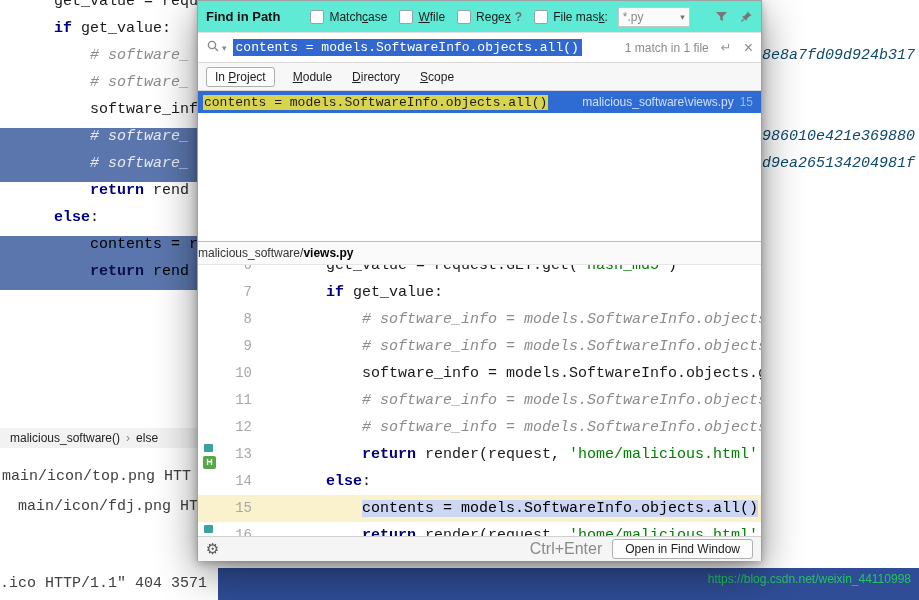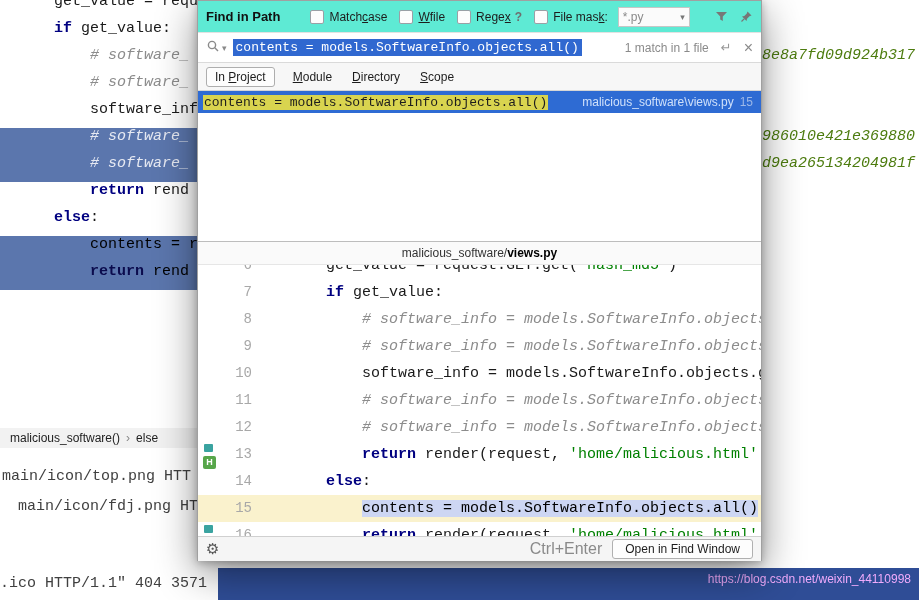--- a/index.html
+++ b/index.html
@@ -7,31 +7,31 @@
        font-family:"Liberation Sans",sans-serif;}
   .spacer{flex:1;}
 
   
   #bg-editor{position:absolute;inset:0;z-index:1;}
   .bg-line{position:absolute;left:0;width:760px;height:27px;line-height:27px;
            font:15px "Liberation Mono",monospace;white-space:pre;padding-left:18px;
            box-sizing:border-box;overflow:hidden;}
   .bg-line.sel{background:#5b76ad;}
   .bg-frag{position:absolute;left:762px;width:157px;height:27px;line-height:27px;
-           font:italic 15px "Liberation Mono",monospace;color:#4d7c0f;overflow:hidden;white-space:pre;}
+           font:italic 15px "Liberation Mono",monospace;color:#0c4a6e;overflow:hidden;white-space:pre;}
   .console-line{position:absolute;font:15px "Liberation Mono",monospace;color:#404040;white-space:pre;}
 
   #breadcrumb{position:absolute;top:428px;left:0;width:197px;height:20px;background:#f2f2f2;
               display:flex;align-items:center;gap:6px;padding-left:10px;font-size:12px;color:#222;z-index:2;}
   .bc-chev{color:#888;font-size:12px;}
 
   #watermark-bar{position:absolute;top:568px;left:218px;width:701px;height:32px;background:#2f4d96;
                  z-index:5;display:flex;justify-content:flex-end;align-items:flex-start;
                  padding:4px 8px 0 0;box-sizing:border-box;}
-  #watermark-bar span{color:#f0abfc;font-size:12px;}
+  #watermark-bar span{color:#22c55e;font-size:12px;}
 
   
   #dialog{position:absolute;left:197px;top:0;width:565px;height:561px;background:#fff;
           border:1px solid #a0a0a0;box-sizing:border-box;z-index:10;
           box-shadow:0 12px 38px rgba(0,0,0,.45),0 2px 8px rgba(0,0,0,.25);}
   #dialog .row{position:absolute;left:0;right:0;box-sizing:border-box;}
 
   .dlg-header{top:0;height:32px;display:flex;align-items:center;background:#5eead4;
               border-bottom:1px solid #e2e2e2;padding:0 8px;}
   .dlg-title{font-size:13px;font-weight:bold;color:#111;}
@@ -61,21 +61,21 @@
 
   .dlg-results{top:90px;height:150px;background:#fff;}
   .result-row{height:22px;background:#2e6bd3;display:flex;align-items:center;
               font:13px "Liberation Mono",monospace;padding-left:5px;}
   .match-hl{background:#d9d44f;color:#1d1d1d;padding:0 1px;white-space:pre;}
   .result-path{margin-left:auto;color:#cfe0fa;font:12px "Liberation Sans",sans-serif;}
   .result-line{color:#9db9e8;font:12px "Liberation Sans",sans-serif;margin:0 8px 0 6px;}
 
   .dlg-preview-header{top:240px;height:24px;background:#fafafa;border-top:1px solid #bdbdbd;
                       border-bottom:1px solid #e6e6e6;line-height:22px;font-size:12px;color:#333;
-                      padding-left:0;text-align:center;}
+                      padding-left:0;}
   .dlg-preview-header b{color:#000;}
 
   .dlg-code{top:264px;height:271px;background:#fff;overflow:hidden;}
   .code-stack{margin-top:-13px;}
   .code-row{display:flex;height:27px;position:relative;}
   .code-row.current{background:#faf2cd;}
   .gutter{width:54px;padding-right:14px;text-align:right;font:14px "Liberation Mono",monospace;
           color:#a8a8a8;line-height:27px;flex:none;}
   .code-text{flex:1;font:15px "Liberation Mono",monospace;line-height:27px;white-space:pre;
              padding-left:24px;overflow:hidden;}

